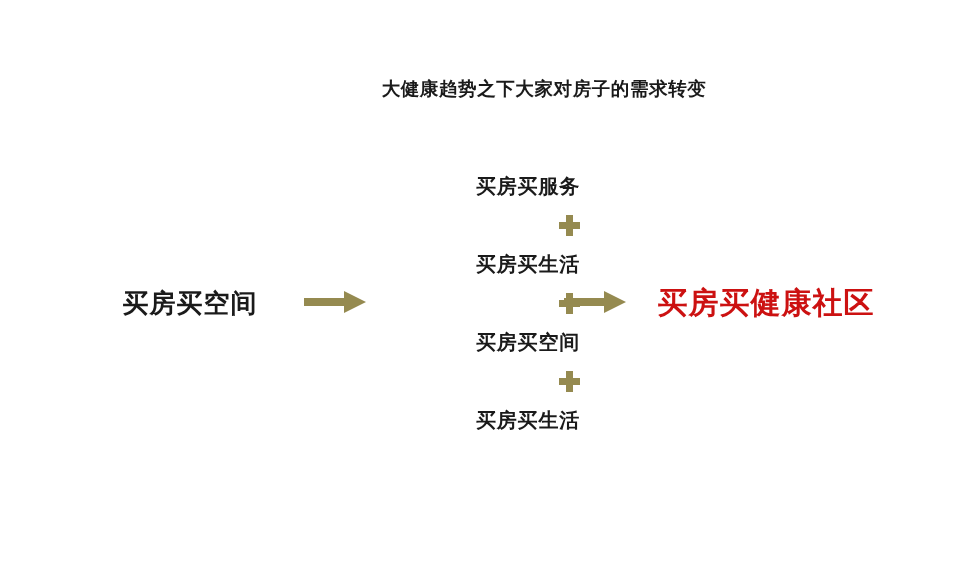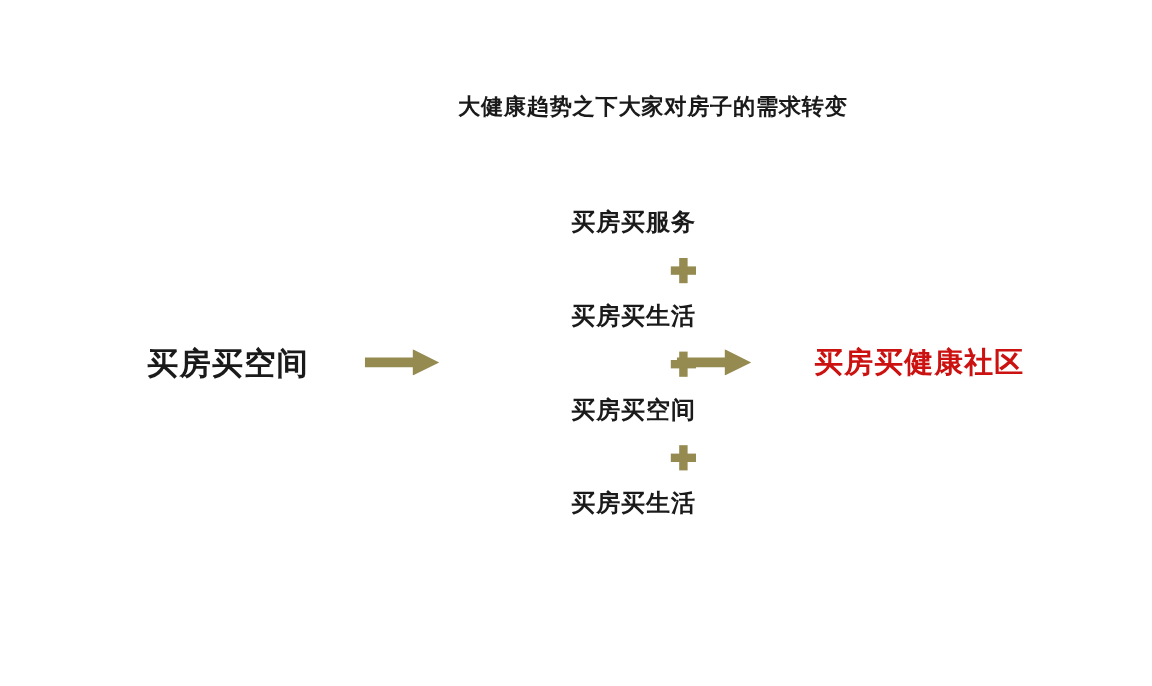--- a/index.html
+++ b/index.html
@@ -54,21 +54,21 @@
     line-height: 34px;
     white-space: nowrap;
   }
 
   .stage-right {
     position: absolute;
     left: 640px;
     top: 286px;
     width: 252px;
     text-align: center;
-    font-size: 24px;
+    font-size: 30px;
     font-weight: 700;
     color: #cc1111;
     letter-spacing: 1px;
     line-height: 34px;
     white-space: nowrap;
   }
 
   
   .arrow {
     position: absolute;

